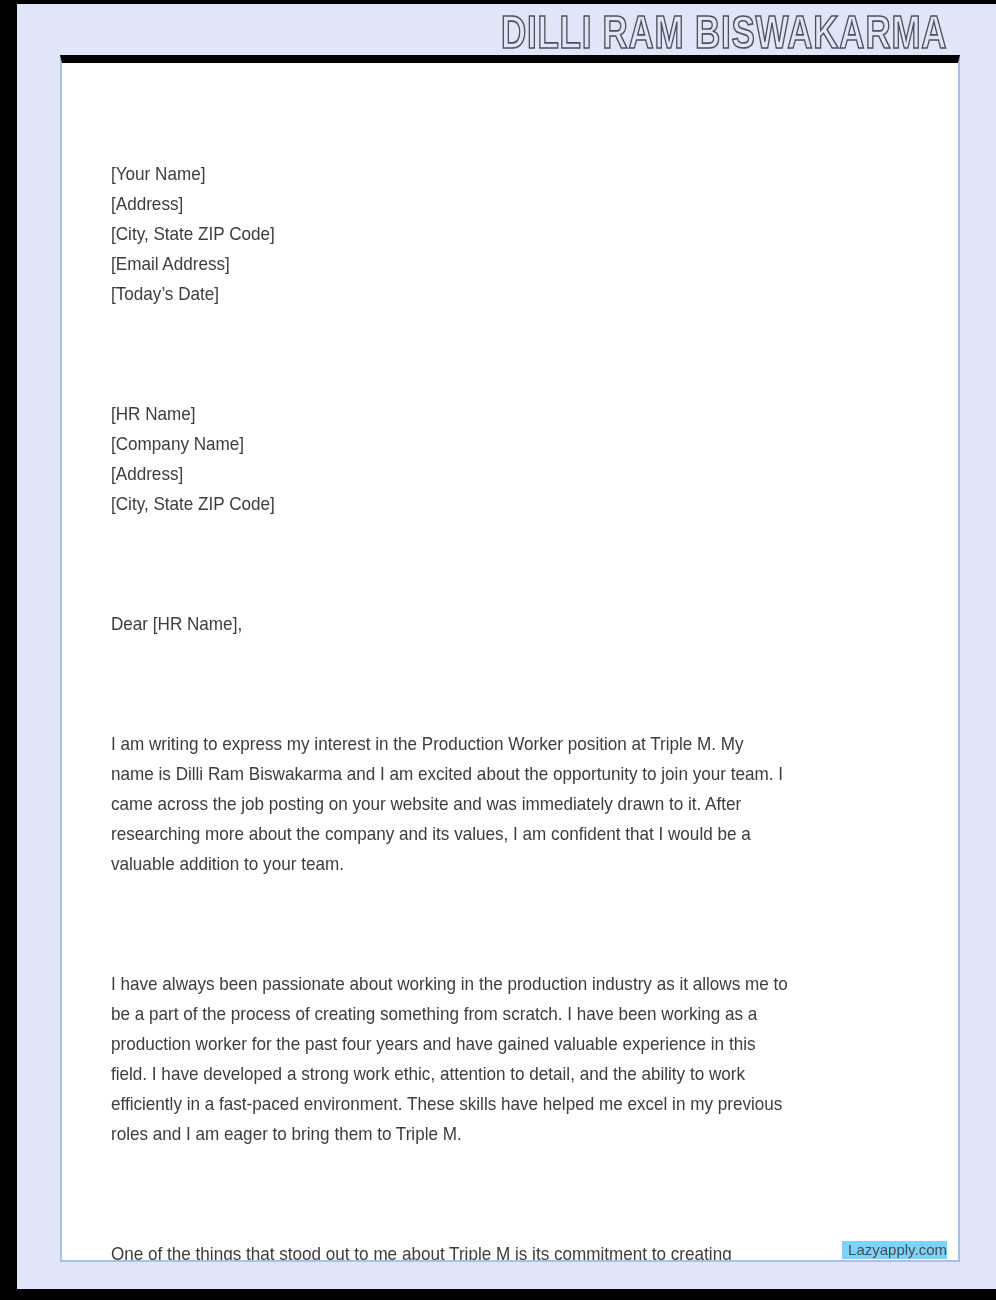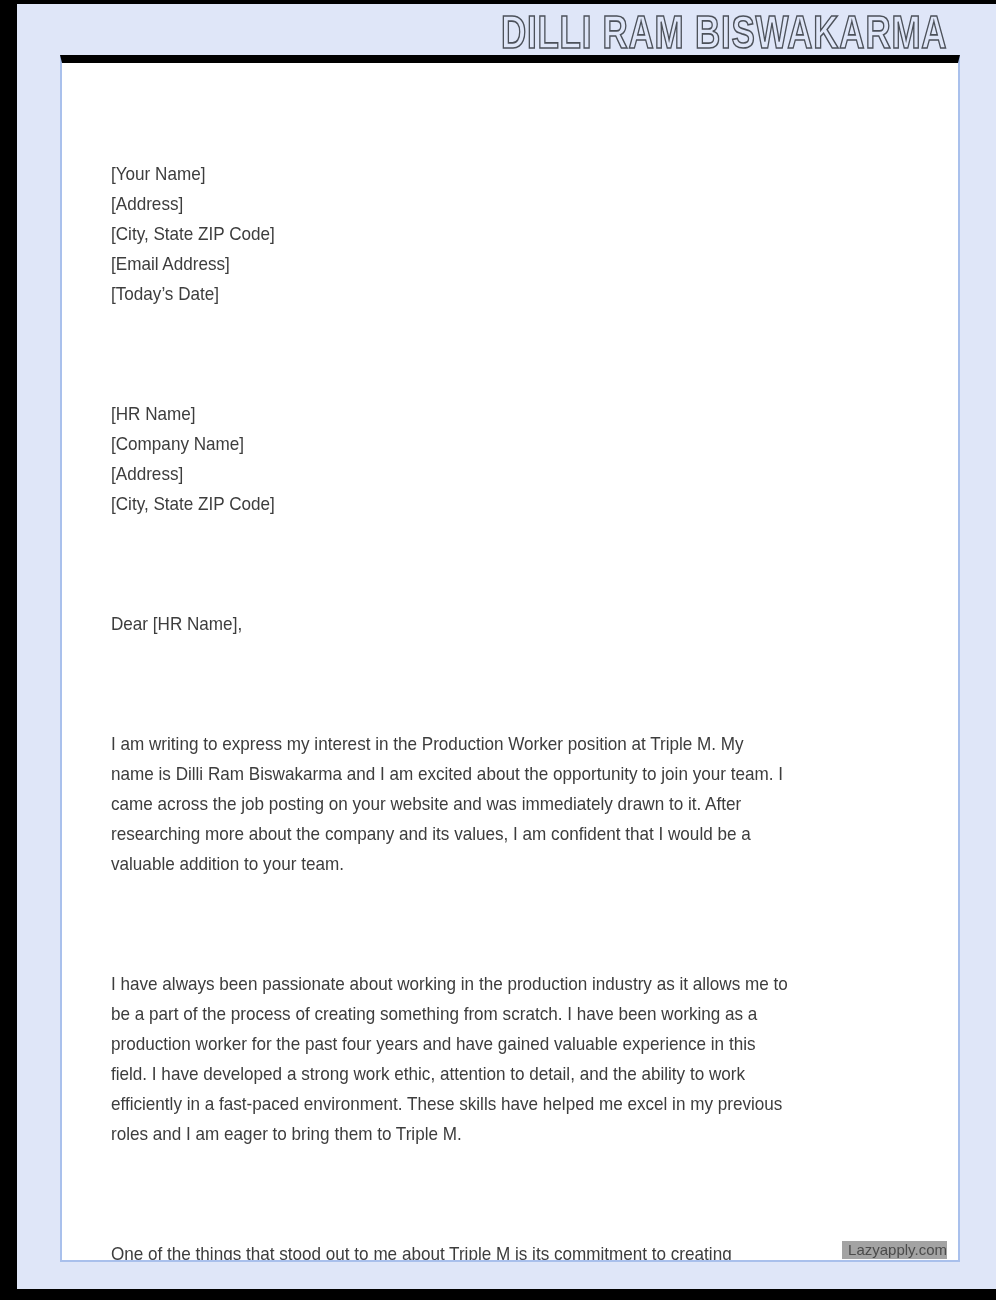--- a/index.html
+++ b/index.html
@@ -50,21 +50,21 @@
     width: 895px;
   }
   .block { margin: 0; }
   .gap { margin-top: 30px; }
   .watermark {
     position: absolute;
     right: 11px; bottom: 1px;
     font-size: 15px;
     line-height: 18px;
     color: #4b4b4b;
-    background: #a3a3a3;
+    background: #7dd3fc;
     padding-left: 6px;
   }
 </style>
 </head>
 <body>
 
 <div class="canvas">
 
   <div class="header-title">DILLI RAM BISWAKARMA</div>
 

